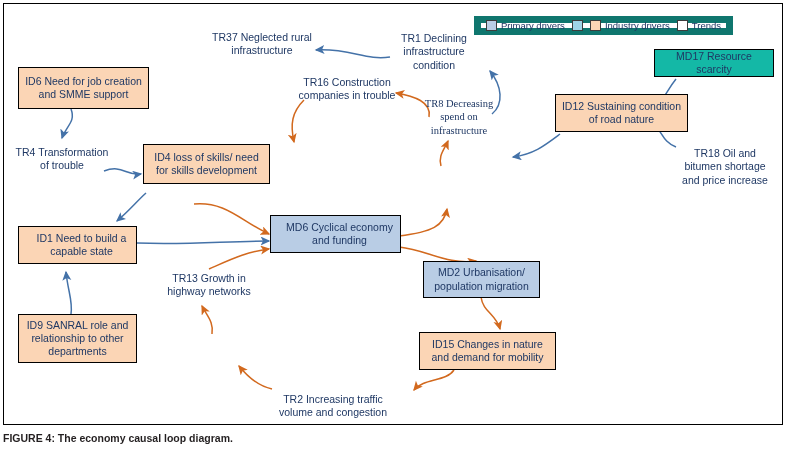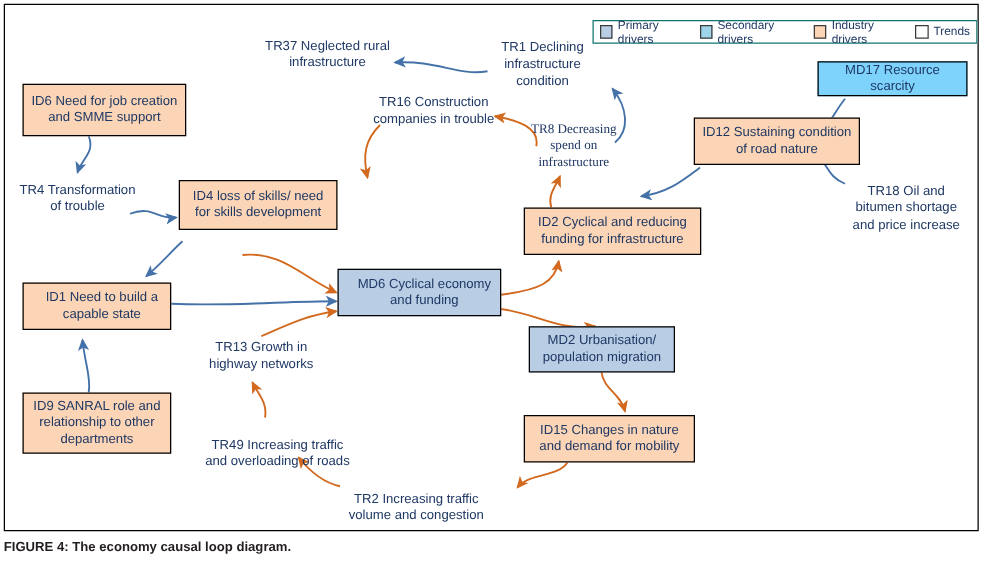--- a/index.html
+++ b/index.html
@@ -26,27 +26,27 @@
     text-align:center;
     font-size:10.5px;
     line-height:1.25;
     color:#1f3864;
     padding:2px 4px;
     z-index:3;
   }
   .boxed{border:1px solid #000000;}
   .industry{background:#fbd5b5;}
   .primary{background:#b9cde5;}
-  .secondary{background:#7dd3fc;}
+  .secondary{background:#14b8a6;}
   .trend{background:transparent;}
   
   #legend{
     position:absolute;left:470px;top:12px;
     height:19px;
-    border:1px solid #0f766e;
+    border:7px solid #0f766e;
     background:#ffffff;
     display:flex;align-items:center;
     padding:0 5px;
     gap:7px;
     font-size:9.5px;
     color:#1f3864;
     z-index:6;
     box-sizing:border-box;
   }
   .legend-item{display:flex;align-items:center;gap:4px;}
@@ -122,21 +122,20 @@
     </g>
   </svg>
 
   <div id="legend">
     <span class="legend-item">
       <span class="swatch sw-primary"></span>
       <span>Primary drivers</span>
     </span>
     <span class="legend-item">
       <span class="swatch sw-secondary"></span>
-      <span>Secondary drivers</span>
     </span>
     <span class="legend-item">
       <span class="swatch sw-industry"></span>
       <span>Industry drivers</span>
     </span>
     <span class="legend-item">
       <span class="swatch sw-trend"></span>
       <span>Trends</span>
     </span>
   </div>
@@ -146,35 +145,33 @@
   <div class="node trend" style="left:5px;top:139px;width:106px;height:32px;">TR4 Transformation of trouble</div>
 
   <div class="node boxed industry" style="left:139px;top:140px;width:127px;height:40px;">ID4 loss of skills/ need for skills development</div>
 
   <div class="node boxed industry" style="left:14px;top:222px;width:119px;height:38px;padding-left:12px;">ID1 Need to build a capable state</div>
 
   <div class="node boxed industry" style="left:14px;top:310px;width:119px;height:49px;">ID9 SANRAL role and relationship to other departments</div>
 
   <div class="node trend" style="left:150px;top:265px;width:110px;height:32px;">TR13 Growth in highway networks</div>
 
-  <div class="node trend" style="left:152px;top:343px;width:132px;height:32px;">TR49 Increasing traffic and overloading of roads</div>
 
   <div class="node trend" style="left:265px;top:386px;width:128px;height:32px;">TR2 Increasing traffic volume and congestion</div>
 
   <div class="node boxed primary" style="left:266px;top:211px;width:131px;height:38px;padding-left:12px;">MD6 Cyclical economy and funding</div>
 
   <div class="node trend" style="left:203px;top:24px;width:110px;height:32px;">TR37 Neglected rural infrastructure</div>
 
   <div class="node trend" style="left:286px;top:69px;width:114px;height:32px;">TR16 Construction companies in trouble</div>
 
   <div class="node trend" style="left:388px;top:26px;width:84px;height:44px;">TR1 Declining infrastructure condition</div>
 
   <div class="node trend" style="left:404px;top:97px;width:102px;height:32px;font-family:Liberation Serif, serif;">TR8 Decreasing spend on infrastructure</div>
 
-  <div class="node boxed industry" style="left:415px;top:162px;width:142px;height:38px;">ID2 Cyclical and reducing funding for infrastructure</div>
 
   <div class="node boxed secondary" style="left:650px;top:45px;width:120px;height:28px;">MD17 Resource scarcity</div>
 
   <div class="node boxed industry" style="left:551px;top:90px;width:133px;height:38px;">ID12 Sustaining condition of road nature</div>
 
   <div class="node trend" style="left:669px;top:140px;width:104px;height:46px;">TR18 Oil and bitumen shortage and price increase</div>
 
   <div class="node boxed primary" style="left:419px;top:257px;width:117px;height:37px;">MD2 Urbanisation/ population migration</div>
 
   <div class="node boxed industry" style="left:415px;top:328px;width:137px;height:38px;">ID15 Changes in nature and demand for mobility</div>

